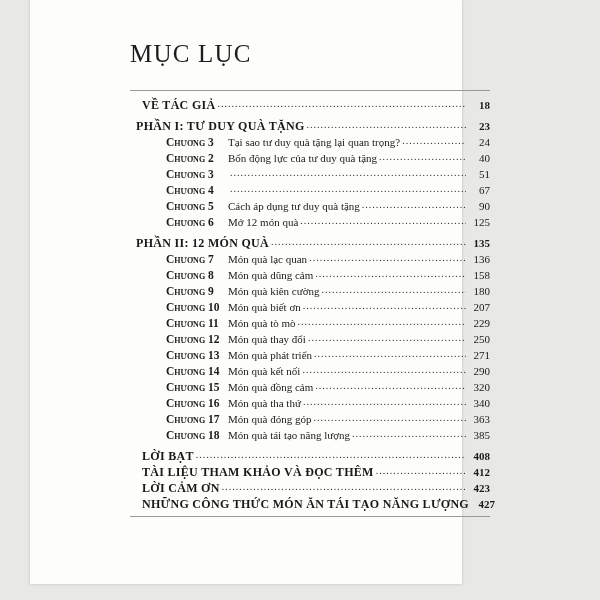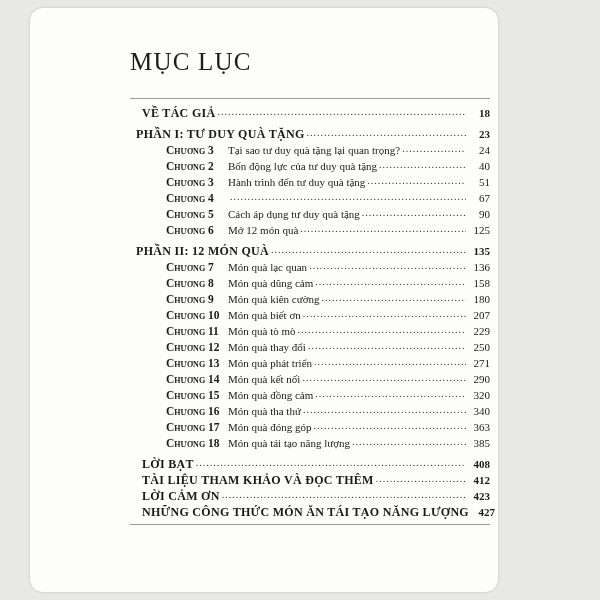--- a/index.html
+++ b/index.html
@@ -9,26 +9,25 @@
   body {
     width: 600px;
     height: 600px;
     background: #e8e8e6;
     font-family: "Liberation Serif", serif;
     overflow: hidden;
   }
   .page {
     position: absolute;
     left: 30px;
-    top: 8px;
-    width: 468px;
+    top: 0;
+    width: 432px;
     height: 584px;
     background: #fdfdfb;
     box-shadow: 0 0 3px rgba(0,0,0,0.18);
-    border-radius: 13px;
   }
   .inner {
     position: absolute;
     left: 100px;
     top: 40px;
     width: 360px;
   }
   .toc-title {
     font-family: "Liberation Serif", serif;
     font-variant: small-caps;
@@ -143,21 +142,20 @@
           <span class="page-num">24</span>
         </div>
         <div class="row lvl-chapter">
           <span class="chap">Chương 2</span>
           <span class="label">Bốn động lực của tư duy quà tặng</span>
           <span class="dots">........................................................................................................................................................................................................</span>
           <span class="page-num">40</span>
         </div>
         <div class="row lvl-chapter">
           <span class="chap">Chương 3</span>
-          <span class="label">Hành trình đến tư duy quà tặng</span>
           <span class="dots">........................................................................................................................................................................................................</span>
           <span class="page-num">51</span>
         </div>
         <div class="row lvl-chapter">
           <span class="chap">Chương 4</span>
           <span class="dots">........................................................................................................................................................................................................</span>
           <span class="page-num">67</span>
         </div>
         <div class="row lvl-chapter">
           <span class="chap">Chương 5</span>

